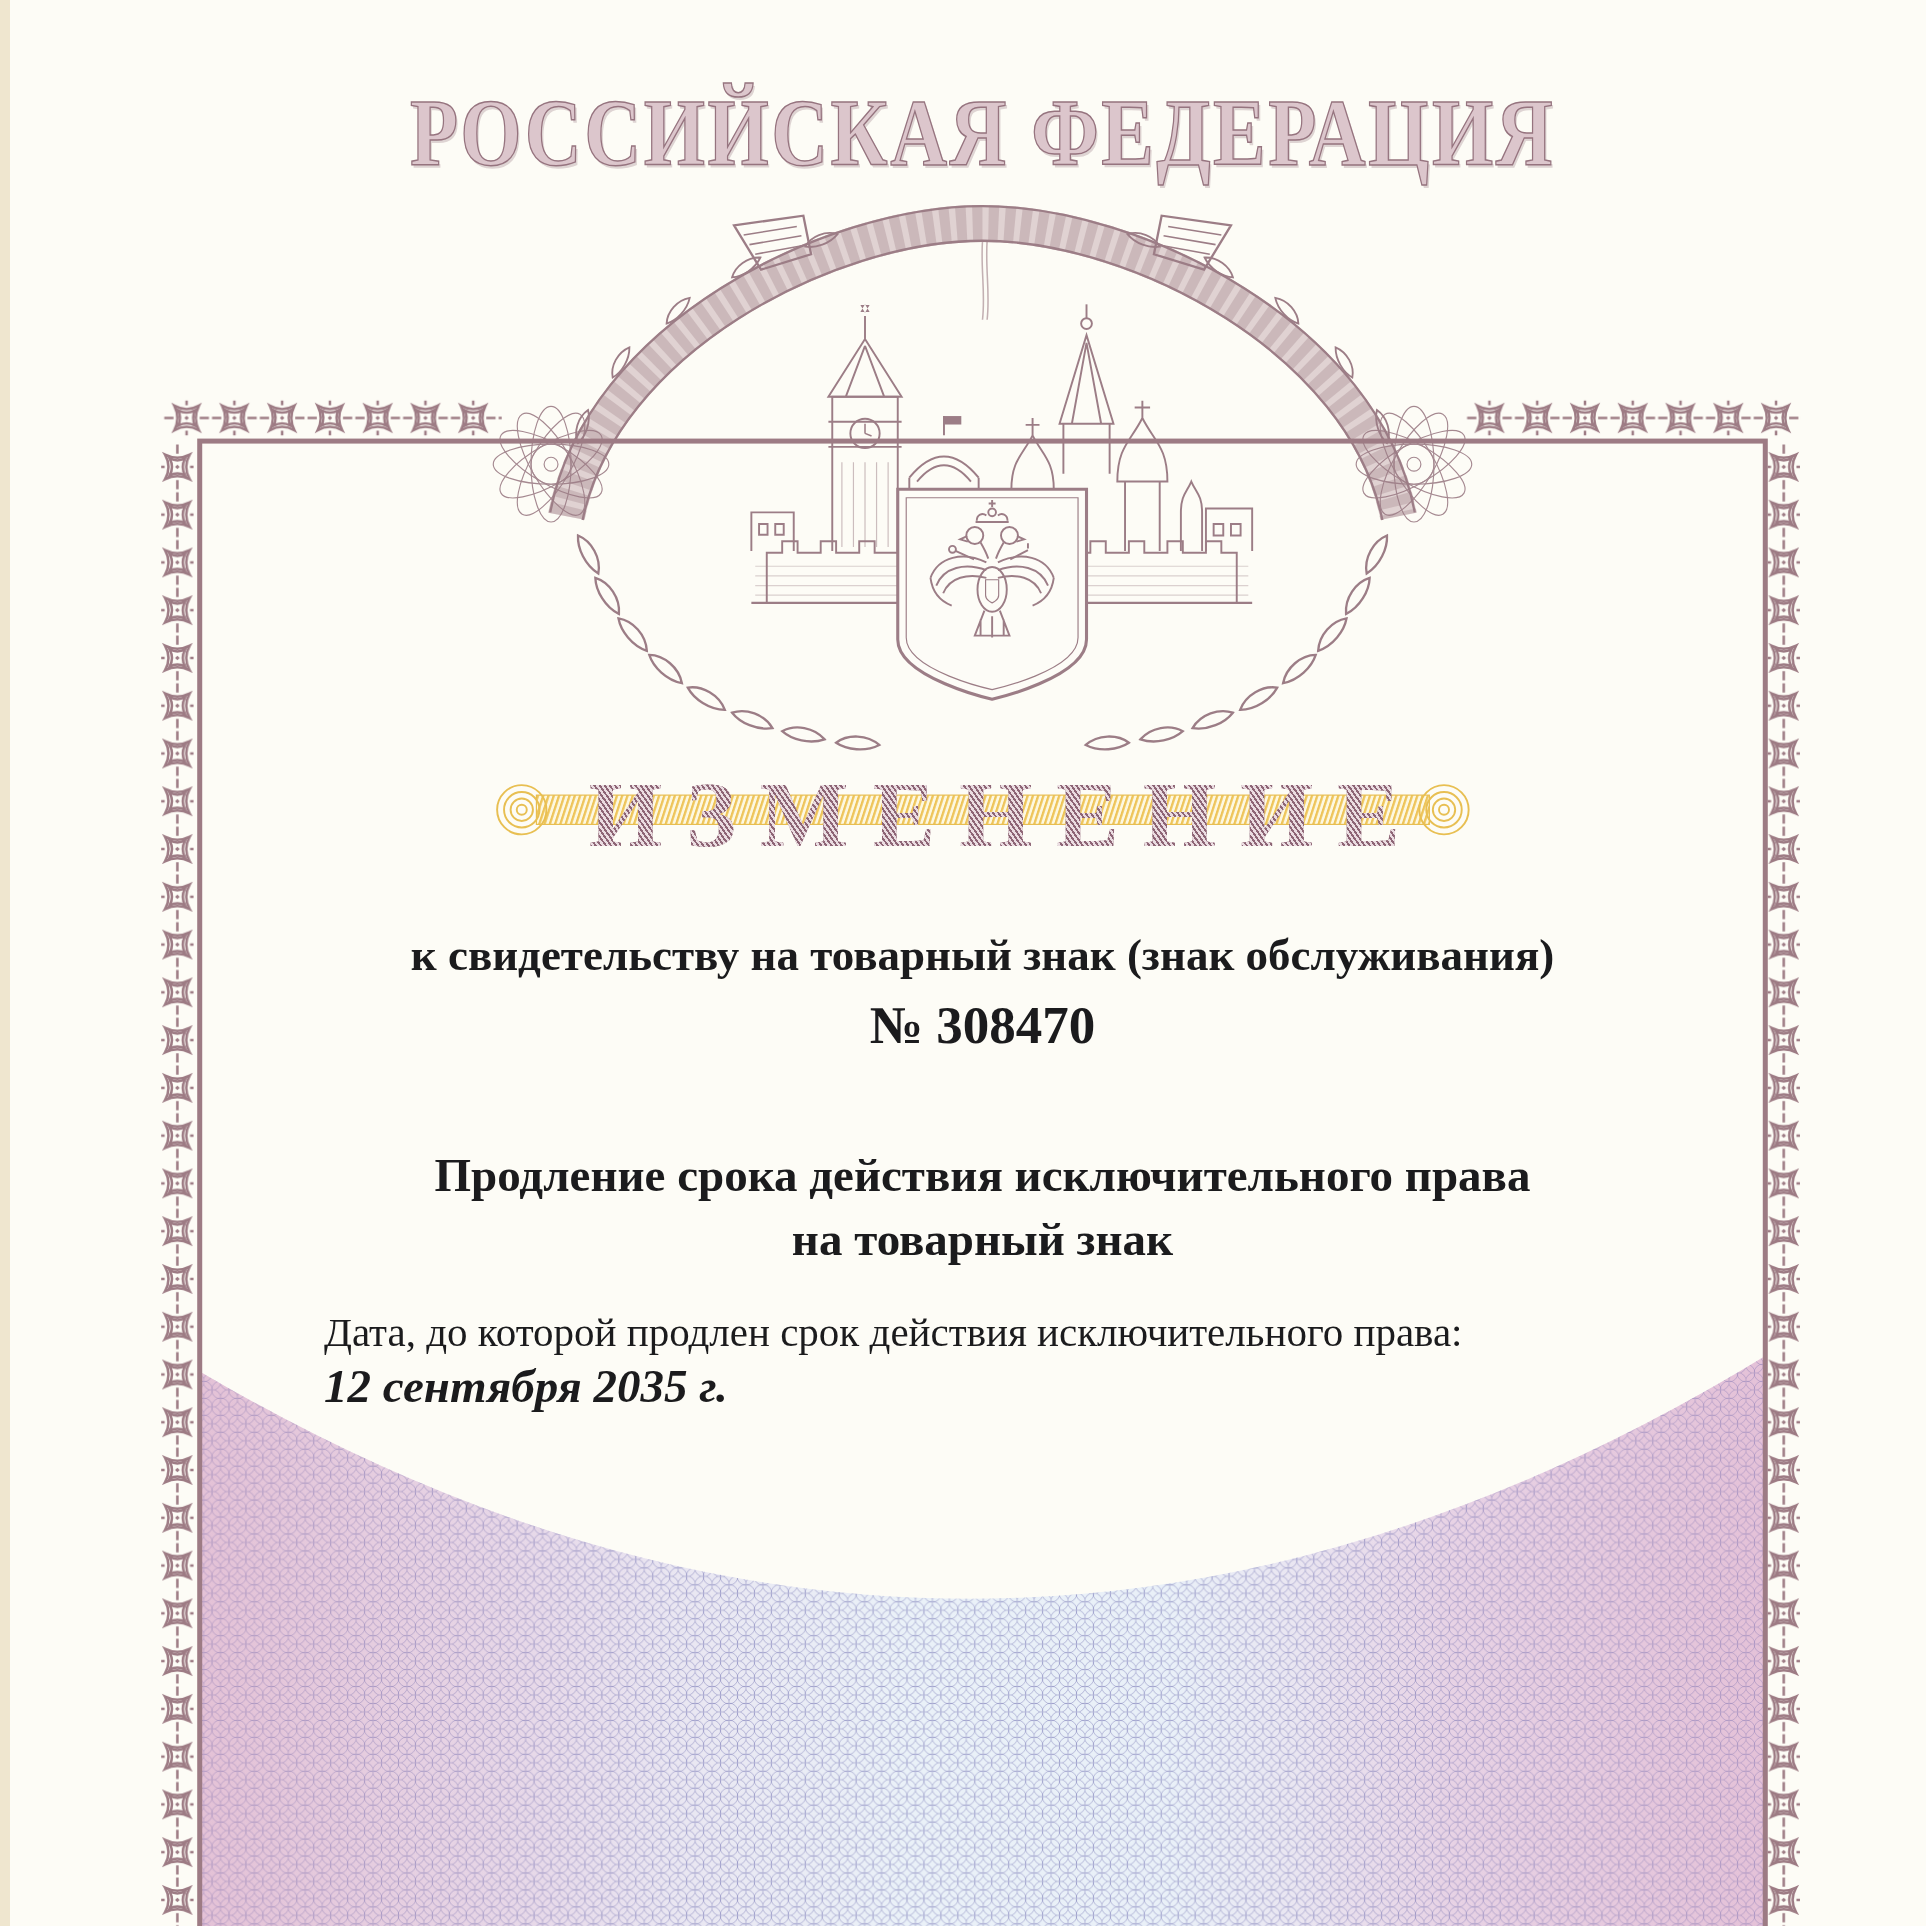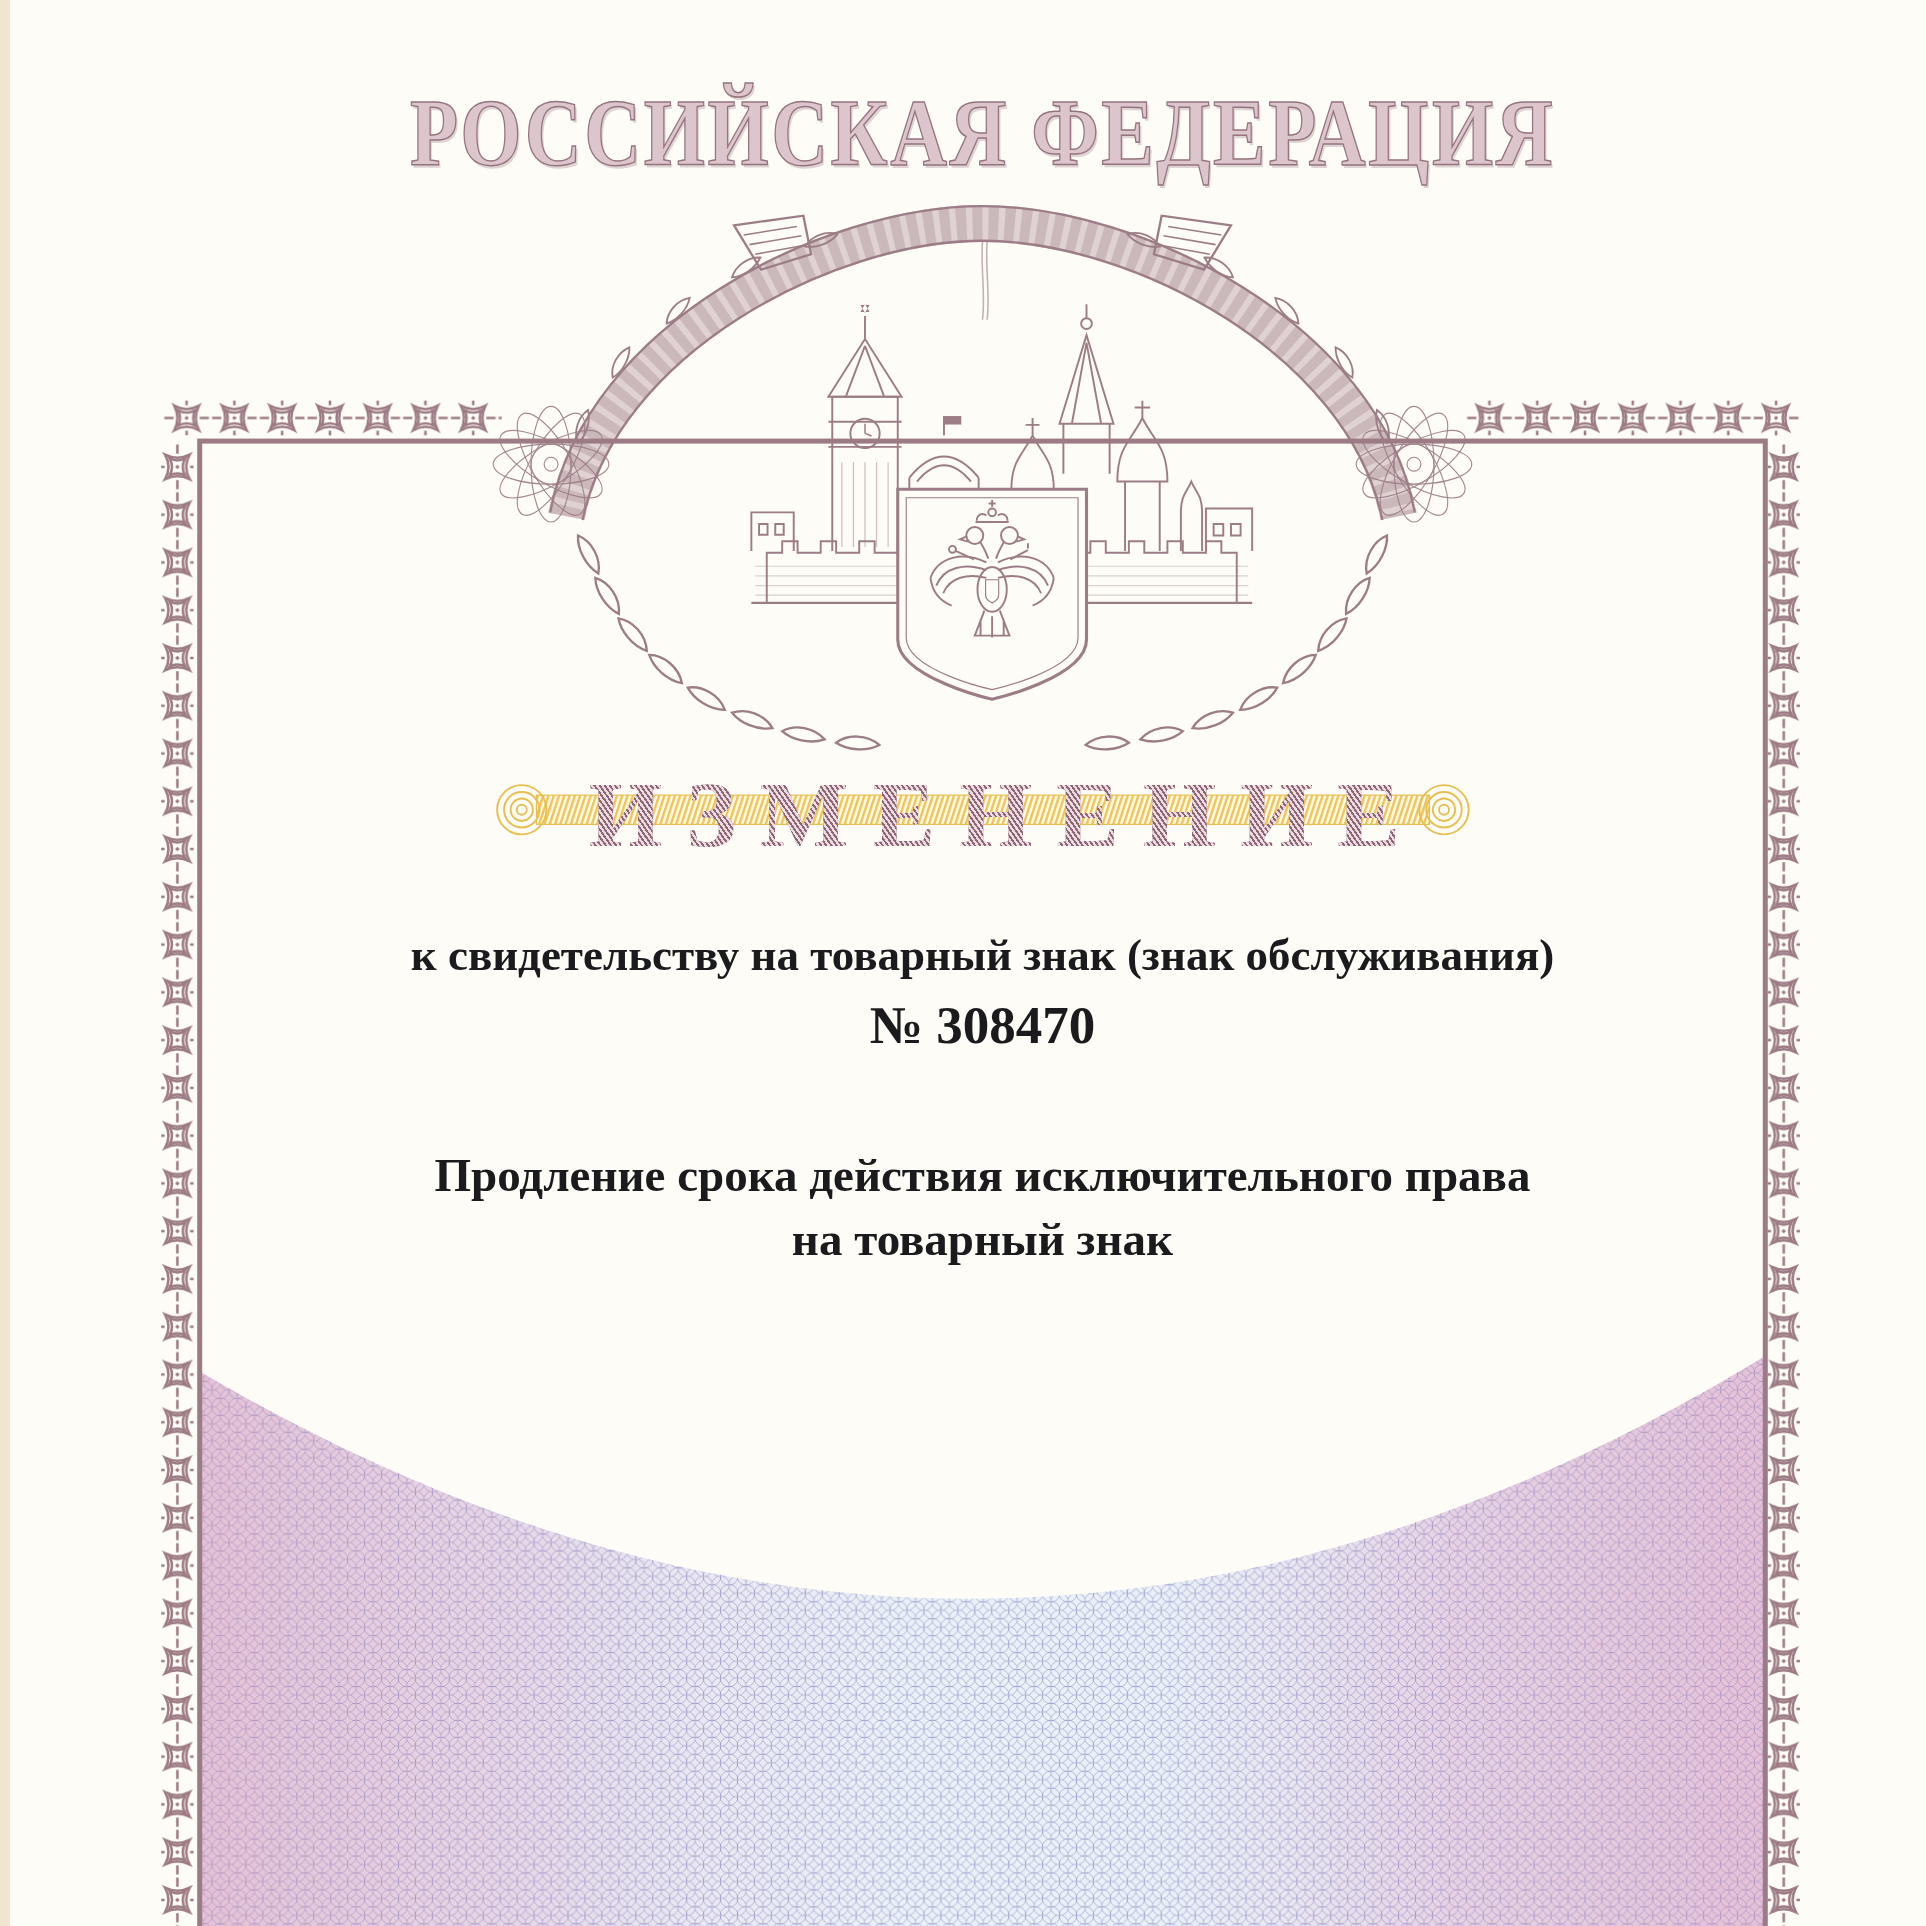--- a/index.html
+++ b/index.html
@@ -249,15 +249,17 @@
       <path d="M2590,6315 C2830,6270 3040,6225 3140,6180 C3168,6166 3172,6178 3148,6192 C3080,6222 3000,6245 2945,6255"></path>
     </g>
   </svg>
 
   <div class="txt center country-title">РОССИЙСКАЯ ФЕДЕРАЦИЯ</div>
   <div class="txt center izm-title">ИЗМЕНЕНИЕ</div>
   <div class="txt center subtitle">к свидетельству на товарный знак (знак обслуживания)</div>
   <div class="txt center cert-number">№ 308470</div>
   <div class="txt center action1">Продление срока действия исключительного права</div>
   <div class="txt center action2">на товарный знак</div>
+  <div class="txt date-label">Дата, до которой продлен срок действия исключительного права:</div>
+  <div class="txt date-value">12 сентября 2035 г.</div>
 
 </div>
 
 
 </body></html>

